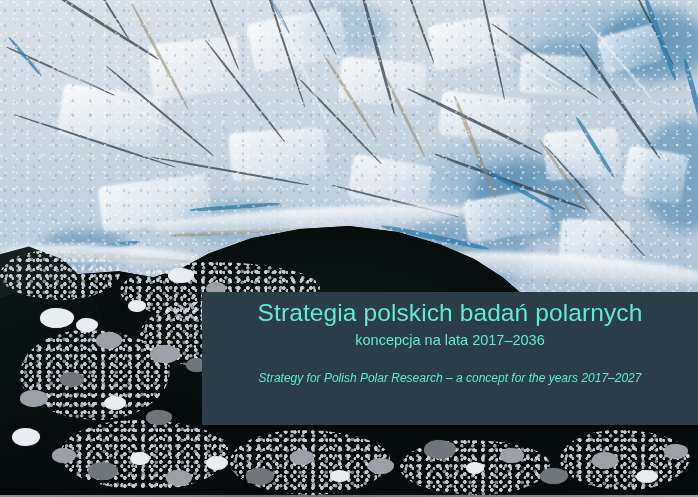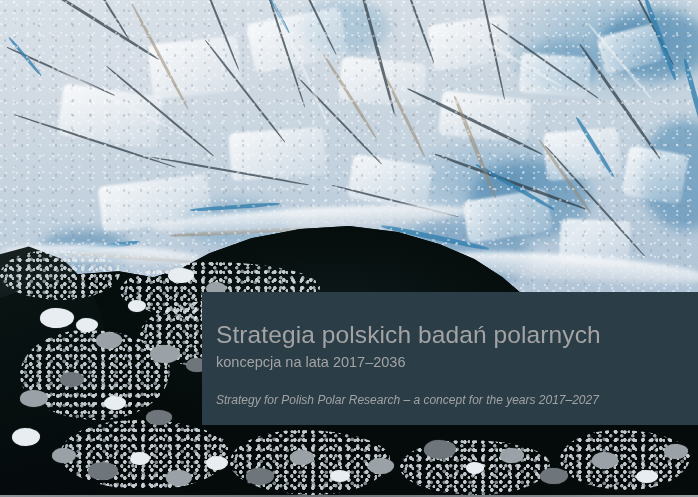--- a/index.html
+++ b/index.html
@@ -153,23 +153,23 @@
 
   
   #title-panel {
     position: absolute;
     left: 202px;
     top: 292px;
     width: 496px;
     height: 133px;
     background: #2b3d47;
     box-sizing: border-box;
-    padding: 28px 14px 0 14px;
-    text-align: left;
-    color: #a3a3a3;
+    padding: 6px 14px 0 14px;
+    text-align: center;
+    color: #5eead4;
   }
 
   #main-title {
     font-size: 24.5px;
     line-height: 30px;
     font-weight: 400;
     letter-spacing: .1px;
     white-space: nowrap;
   }
 

